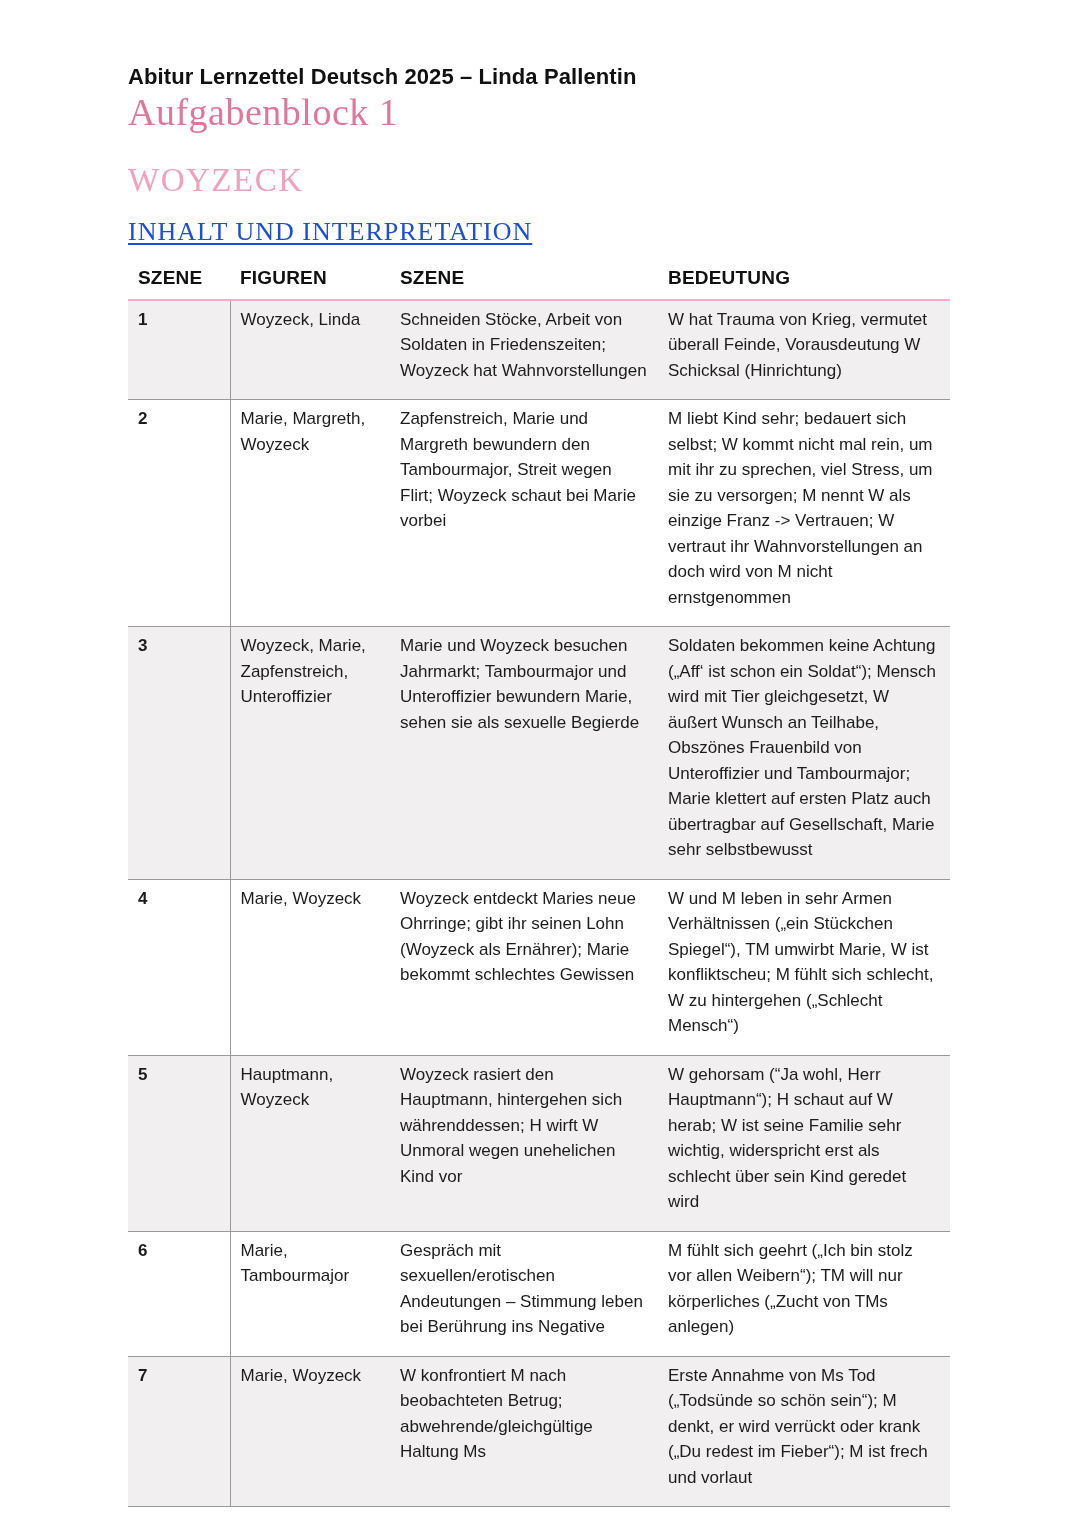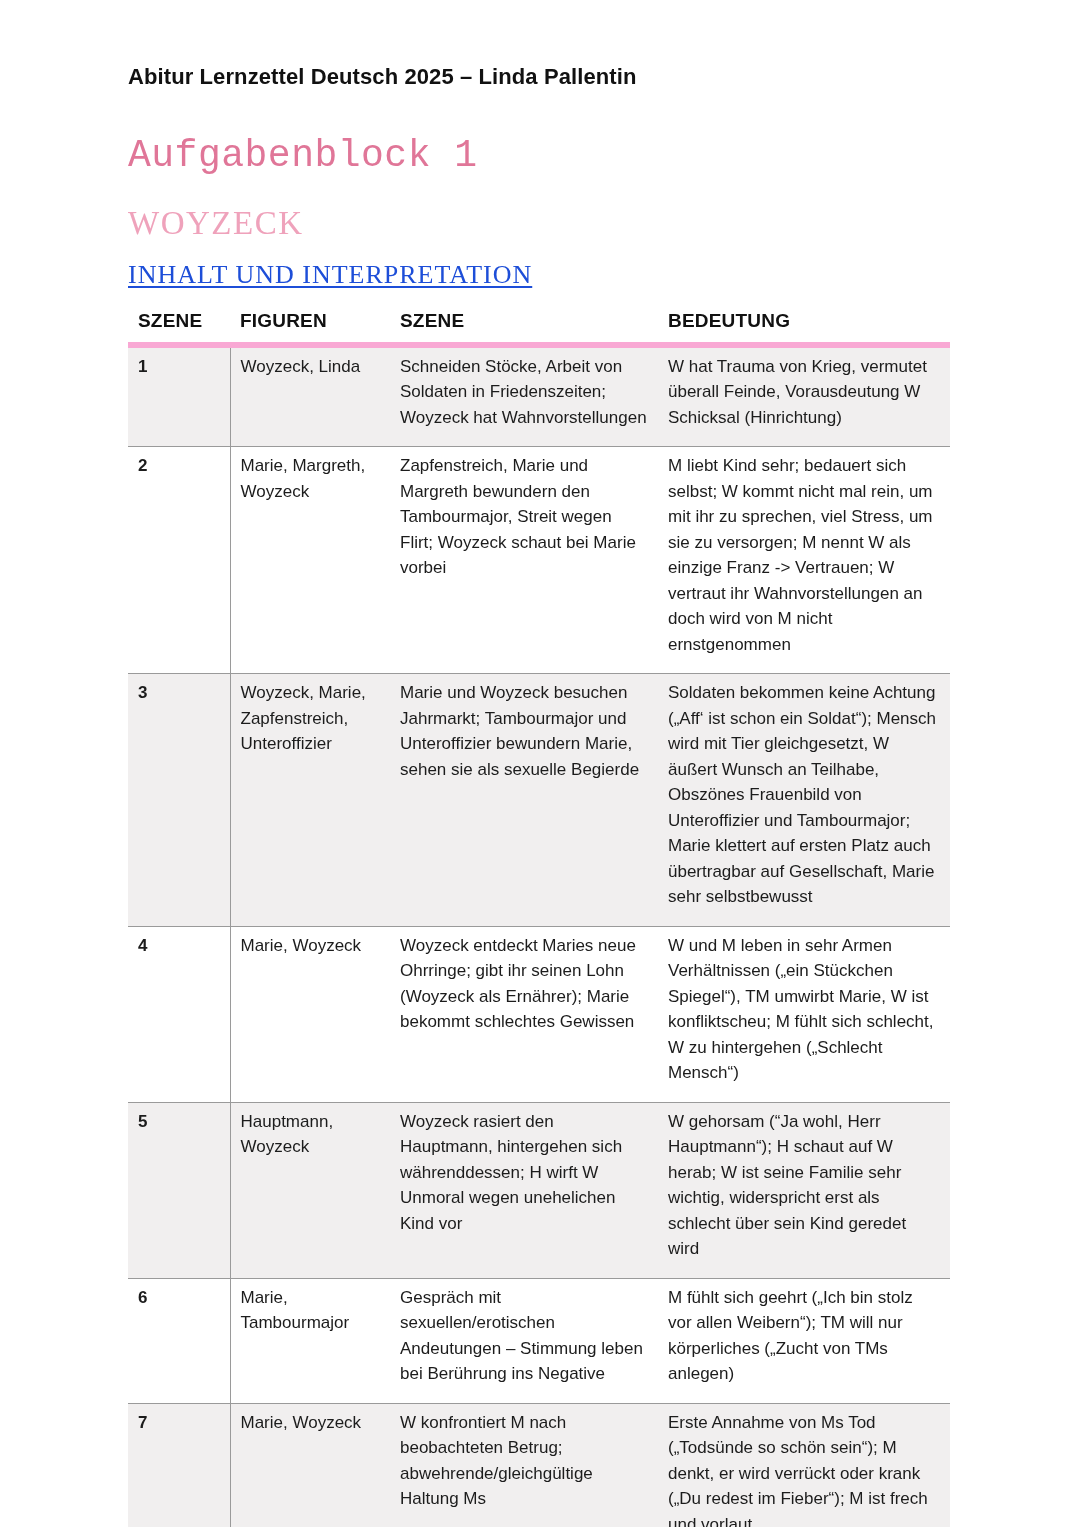--- a/index.html
+++ b/index.html
@@ -14,24 +14,23 @@
     overflow: hidden;
   }
   .content {
     padding: 64px 128px 0 128px;
   }
   .author-line {
     font-size: 22px;
     font-weight: 700;
     color: #111111;
     letter-spacing: 0.1px;
-    margin-bottom: 44px;
   }
   .h-block {
-    font-family: Liberation Mono, monospace;
+    font-family: Liberation Serif, serif;
     font-weight: 400;
     font-size: 38px;
     color: #e07698;
     letter-spacing: 0.5px;
     margin-bottom: 28px;
   }
   .h-work {
     font-family: "Liberation Serif", serif;
     font-weight: 400;
     font-size: 33px;
@@ -61,21 +60,21 @@
   .scene-table col.c-inhalt   { width: 268px; }
   .scene-table col.c-bedeutung{ width: 292px; }
   .scene-table th {
     text-align: left;
     font-size: 19px;
     font-weight: 700;
     color: #111111;
     padding: 0 8px 8px 10px;
     letter-spacing: 0.2px;
   }
-  .scene-table thead tr { border-bottom: 6px solid #f9a8d4; }
+  .scene-table thead tr { border-bottom: 2px solid #f9a8d4; }
   .scene-table tbody tr { border-bottom: 1.5px solid #9a9a9a; }
   .scene-table td {
     vertical-align: top;
     padding: 6px 10px 16px 10px;
   }
   .scene-table td.szene {
     font-weight: 700;
     border-right: 1.5px solid #9a9a9a;
   }
   .scene-table tbody tr.shaded { background: #f1efef; }

